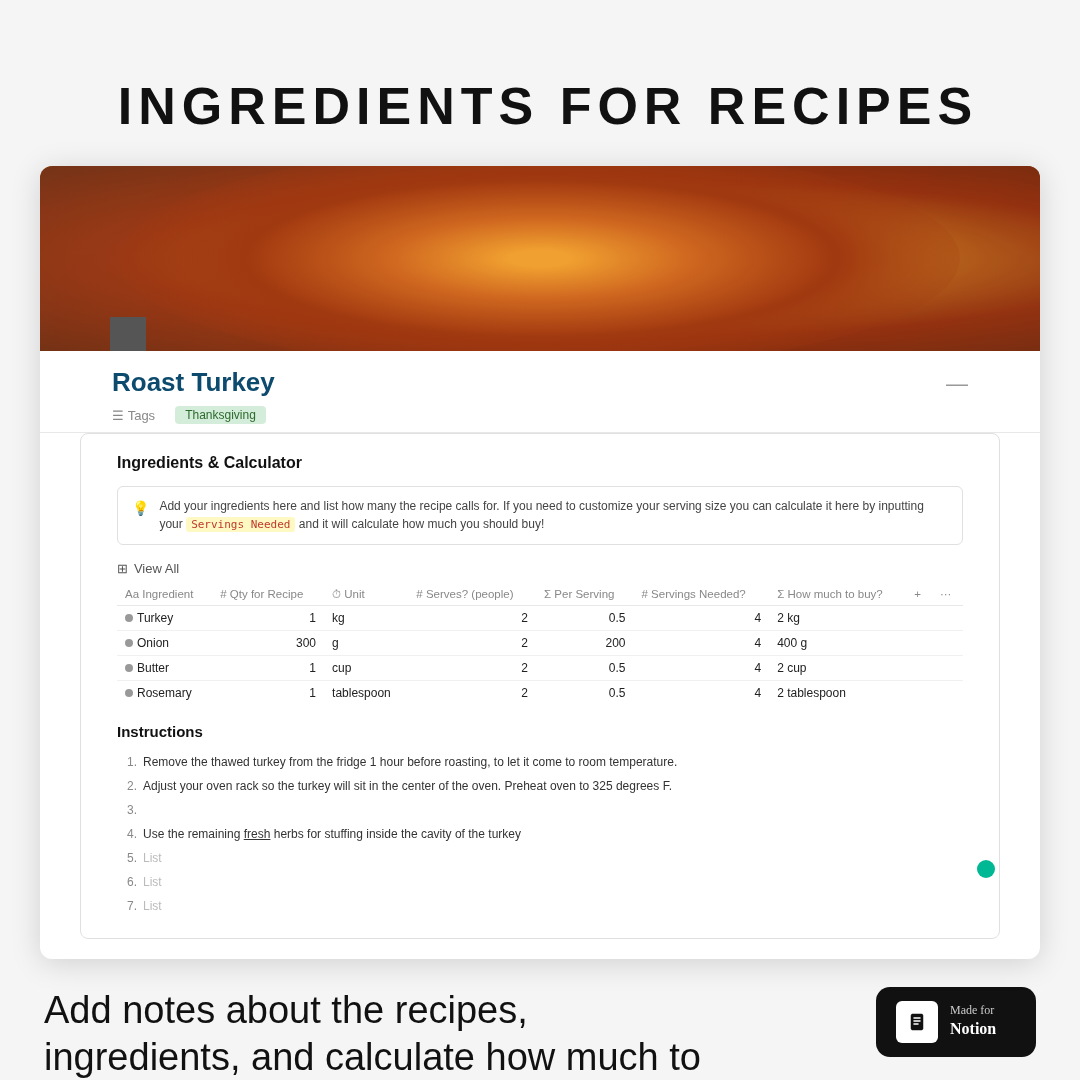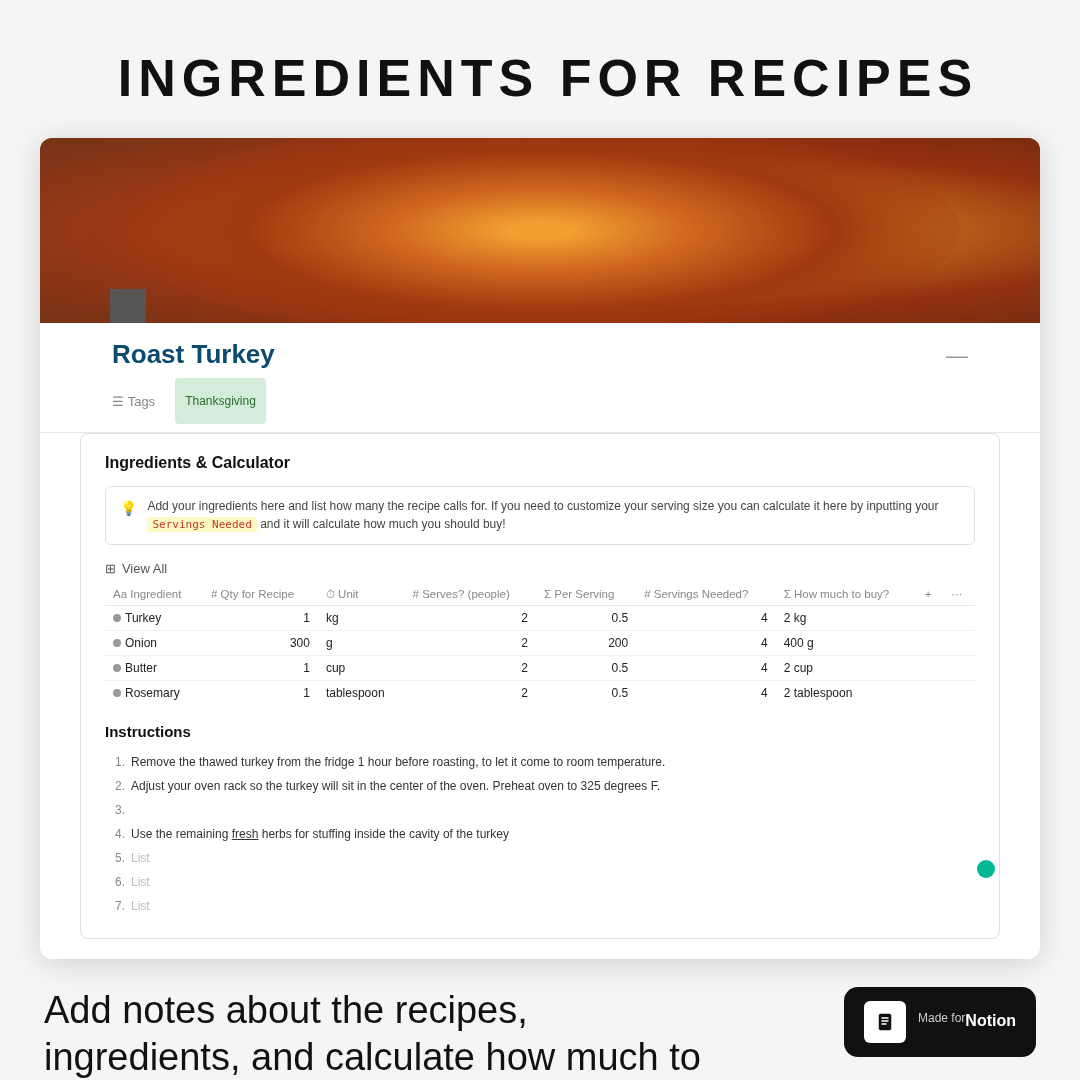--- a/index.html
+++ b/index.html
@@ -14,20 +14,21 @@
 
     
     .main-title {
       text-align: center;
       font-size: 52px;
       font-weight: 900;
       letter-spacing: 6px;
       text-transform: uppercase;
       padding: 48px 0 30px 16px;
       color: #111;
+      margin-top: 28px;
     }
 
     
     .card-wrapper {
       margin: 0 40px;
       border-radius: 12px;
       overflow: hidden;
       box-shadow: 0 4px 30px rgba(0,0,0,0.15);
       background: #fff;
       position: relative;
@@ -104,33 +105,33 @@
       font-size: 13px;
       color: #888;
       margin-right: 20px;
       display: flex;
       align-items: center;
       gap: 4px;
     }
     .tag-badge {
       background: #d4edda;
       color: #2d6a2d;
-      padding: 16px 10px;
+      padding: 2px 10px;
       border-radius: 4px;
       font-size: 12px;
       font-weight: 500;
     }
 
     
     .notion-panel {
       background: #fff;
       margin: 0 40px 20px 40px;
       border-radius: 8px;
       border: 1px solid #e0e0e0;
-      padding: 20px 24px;
+      padding: 20px 36px;
       position: relative;
     }
 
     .section-title {
       font-size: 16px;
       font-weight: 700;
       color: #111;
       margin-bottom: 14px;
     }
 
@@ -278,23 +279,24 @@
       border-radius: 6px;
       display: flex;
       align-items: center;
       justify-content: center;
       font-size: 22px;
       font-weight: 900;
       color: #111;
     }
     .notion-badge-text {
       display: flex;
-      flex-direction: row;
+      flex-direction: column;
       font-size: 13px;
       line-height: 1.3;
+      font-family: Liberation Serif, serif;
     }
     .notion-badge-text .made {
       font-size: 12px;
       color: #ccc;
     }
     .notion-badge-text .for-notion {
       font-size: 16px;
       font-weight: 700;
       color: #fff;
     }

